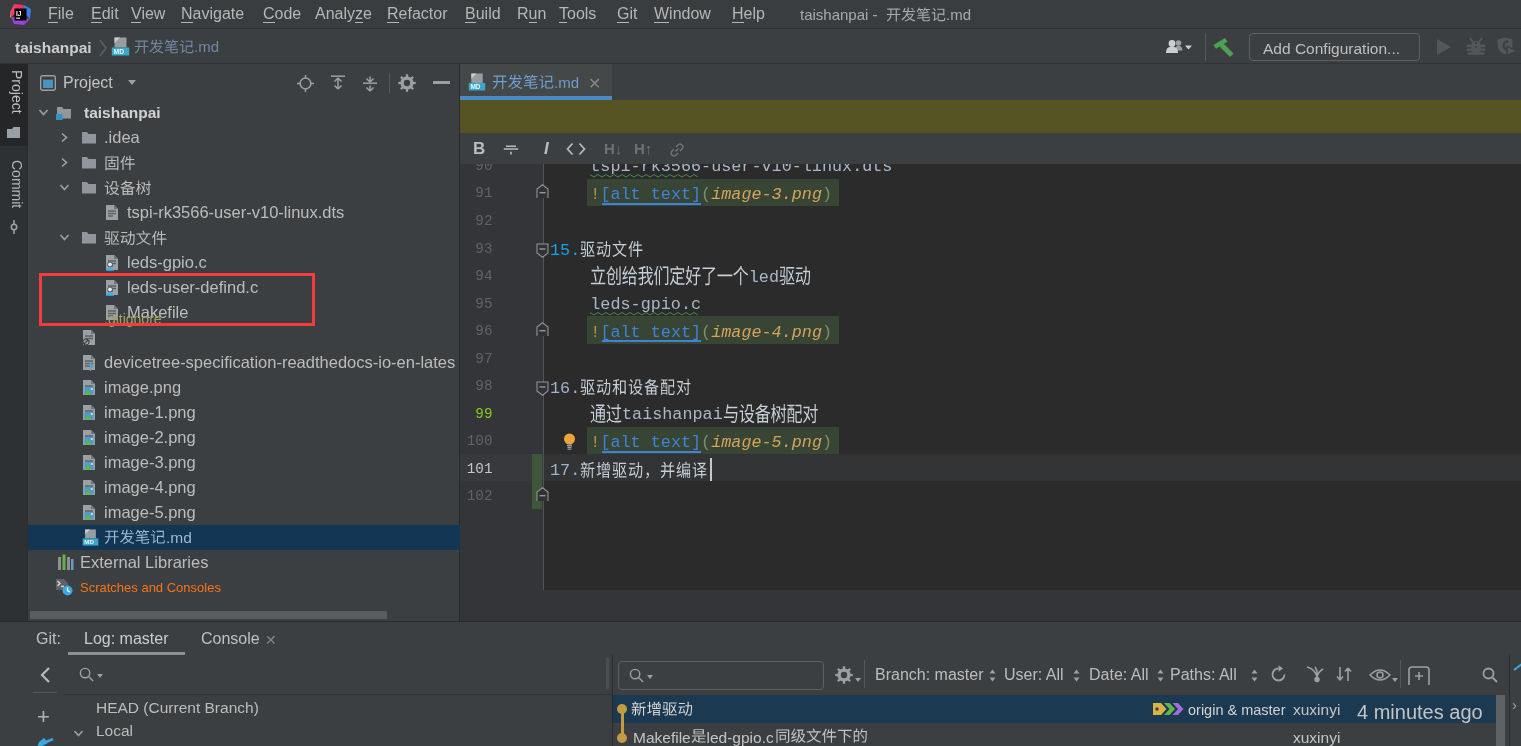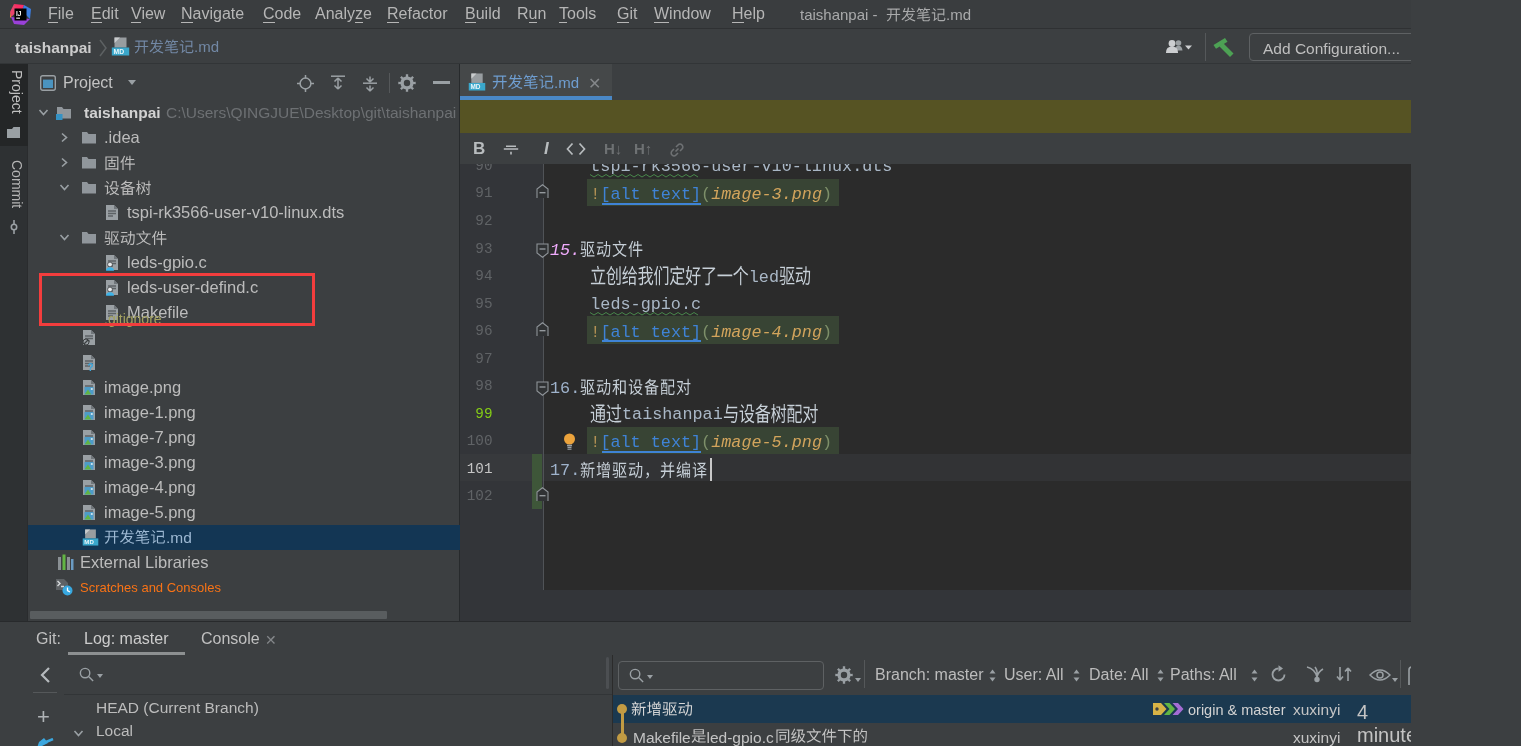--- a/index.html
+++ b/index.html
@@ -1,20 +1,20 @@
 <!DOCTYPE html>
 <html><head><meta charset="utf-8"><style>
 *{margin:0;padding:0;box-sizing:border-box}
 html,body{width:1521px;height:746px;overflow:hidden;background:#3c3f41}
 body{font-family:"Liberation Sans",sans-serif;-webkit-font-smoothing:antialiased}
 .a{position:absolute}
 .m{font-family:"Liberation Mono",monospace;font-size:16.8px;line-height:27px;white-space:pre}
 .gn{font-family:"Liberation Mono",monospace;font-size:14.3px;line-height:27px;text-align:right}
 svg{display:block}
-#root{position:absolute;left:0;top:0;width:1411px;height:746px;overflow:hidden}
+#root{position:absolute;left:0;top:0;width:1521px;height:746px;overflow:hidden}
 </style></head><body>
 <div id="root">
 <div class="a" style="left:0px;top:0px;width:1521px;height:29px;background:#3a3d3f;border-bottom:1px solid #2f3133"></div>
 <div class="a" style="left:10px;top:4px;width:20px;height:20px">
       <svg width="21" height="21" viewBox="0 0 21 21">
         <polygon points="4,0 14,1 12,7 5,4" fill="#fb2d64"></polygon>
         <polygon points="14,1 21,5 20,15 12,7" fill="#3b7ee2"></polygon>
         <polygon points="0,8 4,0 8,7 1,13" fill="#e9436b"></polygon>
         <polygon points="0,8 1,13 0,14" fill="#f59a33"></polygon>
         <polygon points="1,13 20,15 14,21 4,20" fill="#9a41d8"></polygon>
@@ -149,21 +149,20 @@
     </div>
 <div class="a" style="left:433px;top:81px;width:17px;height:2.5px;background:#9aa0a4"></div>
 <svg width="11" height="11" viewBox="0 0 11 11" style="position:absolute;left:38px;top:107px" stroke="#9aa0a4" stroke-width="1.6" fill="none">
       <path d="M1.5,3 L5.5,7.5 L9.5,3"></path>
     </svg>
 <svg width="16" height="15" viewBox="0 0 16 15" style="position:absolute;left:56px;top:105px">
       <path d="M1,2 L6,2 L7.5,4 L15,4 L15,13.5 L1,13.5 Z" fill="#90969b"></path>
       <rect x="0" y="9" width="6.5" height="6" fill="#3592c4"></rect>
     </svg>
 <div class="a" style="left:84px;top:103px;font-size:15.5px;color:#d2d2d2;font-weight:bold;white-space:pre;line-height:19px">taishanpai</div>
-<div class="a" style="left:166px;top:103px;font-size:15.5px;color:#6d7073;white-space:pre;line-height:19px">C:\Users\QINGJUE\Desktop\git\taishanpai</div>
 <svg width="11" height="11" viewBox="0 0 11 11" style="position:absolute;left:59px;top:132px" stroke="#9aa0a4" stroke-width="1.6" fill="none">
       <path d="M3,1.5 L7.5,5.5 L3,9.5"></path>
     </svg>
 <svg width="16" height="15" viewBox="0 0 16 15" style="position:absolute;left:81px;top:130px">
       <path d="M1,2 L6,2 L7.5,4 L15,4 L15,13.5 L1,13.5 Z" fill="#90969b"></path>
     </svg>
 <div class="a" style="left:104px;top:128px;font-size:16.5px;color:#bcbcbc;white-space:pre;line-height:19px">.idea</div>
 <svg width="11" height="11" viewBox="0 0 11 11" style="position:absolute;left:59px;top:157px" stroke="#9aa0a4" stroke-width="1.6" fill="none">
       <path d="M3,1.5 L7.5,5.5 L3,9.5"></path>
     </svg>
@@ -232,20 +231,21 @@
       <circle cx="4" cy="13" r="3" fill="#9aa0a4" stroke="#3c3f41" stroke-width="1"></circle>
       <path d="M2,15 L6,11" stroke="#3c3f41" stroke-width="1.2"></path>
     </svg>
 <div class="a" style="left:104px;top:310px;font-size:14px;color:#a3a15f;white-space:pre;line-height:19px">.gitignore</div>
 <svg width="14" height="17" viewBox="0 0 14 17" style="position:absolute;left:82px;top:354px">
       <path d="M1,1 L9,1 L13,5 L13,16 L1,16 Z" fill="#9aa0a4"></path>
       <path d="M9,1 L9,5 L13,5 Z" fill="#70767a"></path>
       <path d="M3,7 L11,7 M3,9.5 L11,9.5 M3,12 L8,12" stroke="#5d6265" stroke-width="1.3"></path>
       <text x="5.5" y="17" font-size="10" font-weight="bold" fill="#3ba7df" font-family="Liberation Sans">?</text>
     </svg>
+<div class="a" style="left:104px;top:353px;font-size:16.5px;color:#bcbcbc;white-space:pre;line-height:19px">devicetree-specification-readthedocs-io-en-lates</div>
 <svg width="14" height="17" viewBox="0 0 14 17" style="position:absolute;left:82px;top:379px">
       <path d="M1,1 L9,1 L13,5 L13,16 L1,16 Z" fill="#9aa0a4"></path>
       <path d="M9,1 L9,5 L13,5 Z" fill="#70767a"></path>
       <path d="M3,7 L11,7 M3,9.5 L11,9.5 M3,12 L8,12" stroke="#5d6265" stroke-width="1.3"></path>
       <rect x="2.5" y="8" width="9" height="7.5" fill="#4d9cc8"></rect>
       <path d="M2.5,15.5 L6,10.5 L9.2,15.5 Z" fill="#62b544"></path>
       <circle cx="9.8" cy="10" r="1.1" fill="#d6e9f2"></circle>
     </svg>
 <div class="a" style="left:104px;top:378px;font-size:16.5px;color:#bcbcbc;white-space:pre;line-height:19px">image.png</div>
 <svg width="14" height="17" viewBox="0 0 14 17" style="position:absolute;left:82px;top:404px">
@@ -258,21 +258,21 @@
     </svg>
 <div class="a" style="left:104px;top:403px;font-size:16.5px;color:#bcbcbc;white-space:pre;line-height:19px">image-1.png</div>
 <svg width="14" height="17" viewBox="0 0 14 17" style="position:absolute;left:82px;top:429px">
       <path d="M1,1 L9,1 L13,5 L13,16 L1,16 Z" fill="#9aa0a4"></path>
       <path d="M9,1 L9,5 L13,5 Z" fill="#70767a"></path>
       <path d="M3,7 L11,7 M3,9.5 L11,9.5 M3,12 L8,12" stroke="#5d6265" stroke-width="1.3"></path>
       <rect x="2.5" y="8" width="9" height="7.5" fill="#4d9cc8"></rect>
       <path d="M2.5,15.5 L6,10.5 L9.2,15.5 Z" fill="#62b544"></path>
       <circle cx="9.8" cy="10" r="1.1" fill="#d6e9f2"></circle>
     </svg>
-<div class="a" style="left:104px;top:428px;font-size:16.5px;color:#bcbcbc;white-space:pre;line-height:19px">image-7.png</div>
+<div class="a" style="left:104px;top:428px;font-size:16.5px;color:#bcbcbc;white-space:pre;line-height:19px">image-2.png</div>
 <svg width="14" height="17" viewBox="0 0 14 17" style="position:absolute;left:82px;top:454px">
       <path d="M1,1 L9,1 L13,5 L13,16 L1,16 Z" fill="#9aa0a4"></path>
       <path d="M9,1 L9,5 L13,5 Z" fill="#70767a"></path>
       <path d="M3,7 L11,7 M3,9.5 L11,9.5 M3,12 L8,12" stroke="#5d6265" stroke-width="1.3"></path>
       <rect x="2.5" y="8" width="9" height="7.5" fill="#4d9cc8"></rect>
       <path d="M2.5,15.5 L6,10.5 L9.2,15.5 Z" fill="#62b544"></path>
       <circle cx="9.8" cy="10" r="1.1" fill="#d6e9f2"></circle>
     </svg>
 <div class="a" style="left:104px;top:453px;font-size:16.5px;color:#bcbcbc;white-space:pre;line-height:19px">image-3.png</div>
 <svg width="14" height="17" viewBox="0 0 14 17" style="position:absolute;left:82px;top:479px">
@@ -420,21 +420,21 @@
         <svg width="110" height="4" viewBox="0 0 110 4">
           <polyline points="0,0.5 4,3 8,0.5 12,3 16,0.5 20,3 24,0.5 28,3 32,0.5 36,3 40,0.5 44,3 48,0.5 52,3 56,0.5 60,3 64,0.5 68,3 72,0.5 76,3 80,0.5 84,3 88,0.5 92,3 96,0.5 100,3 104,0.5 108,3" stroke="#4c9150" stroke-width="1" fill="none" opacity="0.9"></polyline>
         </svg>
       </div>
 <div class="a m" style="left:130.3px;top:16.9px;color:#b29154;">!</div>
 <div class="a m" style="left:140.4px;top:16.9px;color:#3f83d6;">[alt text]</div>
 <div class="a" style="left:141.9px;top:38.7px;width:98.72px;height:2px;background:#3f83d6"></div>
 <div class="a m" style="left:241.1px;top:16.9px;color:#7d8f69;">(</div>
 <div class="a m" style="left:251.2px;top:16.9px;color:#d2a45c;font-style:italic;">image-3.png</div>
 <div class="a m" style="left:361.9px;top:16.9px;color:#7d8f69;">)</div>
-<div class="a m" style="left:90px;top:73.0px;color:#f0abfc;font-style:italic;">15.</div>
+<div class="a m" style="left:90px;top:73.0px;color:#0ea5e9;">15.</div>
 <div class="a" style="left:120.2px;top:76.3px;width:64.0px;height:18.7px">
         <svg width="64.0" height="18.7" viewBox="0 0 64.0 18.7">
           <path transform="translate(0 15.7)" d="M0.5 -2.7 0.7 -1.5C1.8 -1.9 3.2 -2.3 4.5 -2.8L4.4 -3.8C3 -3.4 1.5 -2.9 0.5 -2.7ZM14.2 -13.9H6.9V0.7H14.5V-0.5H8V-12.7H14.2ZM1.6 -11.7C1.5 -9.8 1.3 -7.1 1.1 -5.5H5.2C5 -1.9 4.7 -0.4 4.4 -0C4.3 0.1 4.1 0.2 3.9 0.2C3.6 0.2 2.9 0.2 2.2 0.1C2.3 0.4 2.5 0.9 2.5 1.2C3.2 1.2 3.9 1.3 4.3 1.2C4.7 1.2 5 1.1 5.3 0.7C5.7 0.1 6 -1.5 6.2 -6.1C6.2 -6.2 6.2 -6.6 6.2 -6.6L5.2 -6.6H5C5.3 -8.5 5.5 -11.8 5.6 -14.2L4.6 -14.2H1V-13H4.6C4.4 -10.8 4.2 -8.3 4 -6.6H2.2C2.3 -8.1 2.5 -10.1 2.5 -11.6ZM12.6 -11.6C12.3 -10.4 11.8 -9.1 11.4 -7.9C10.7 -9.1 10 -10.2 9.3 -11.2L8.5 -10.6C9.3 -9.4 10.1 -8 10.9 -6.7C10.1 -5 9.3 -3.4 8.3 -2.2C8.6 -2 9 -1.6 9.2 -1.4C10 -2.5 10.8 -3.9 11.5 -5.5C12.2 -4.1 12.9 -2.8 13.3 -1.8L14.2 -2.5C13.7 -3.7 13 -5.2 12.1 -6.8C12.7 -8.2 13.2 -9.8 13.6 -11.4Z M17.3 -13.5V-12.3H23.2V-13.5ZM25.9 -14.6C25.9 -13.4 25.9 -12.1 25.8 -10.8H23.7V-9.6H25.8C25.6 -5.5 25 -1.8 22.9 0.4C23.2 0.6 23.6 1.1 23.8 1.4C26 -1.1 26.7 -5.1 26.9 -9.6H29.2C29 -3.2 28.8 -0.9 28.4 -0.3C28.2 -0.1 28.1 -0.1 27.8 -0.1C27.5 -0.1 26.7 -0.1 25.8 -0.2C26 0.2 26.2 0.8 26.2 1.1C27 1.2 27.8 1.2 28.3 1.2C28.8 1.1 29.1 0.9 29.4 0.5C29.9 -0.3 30.1 -2.8 30.3 -10.2C30.3 -10.4 30.3 -10.8 30.3 -10.8H27C27 -12.1 27 -13.4 27 -14.6ZM17.3 -0.8 17.4 -0.8V-0.8C17.7 -1 18.3 -1.2 22.5 -2.3L22.7 -1.1L23.7 -1.5C23.5 -2.8 22.8 -4.9 22.2 -6.5L21.3 -6.2C21.6 -5.4 21.9 -4.4 22.1 -3.5L18.5 -2.6C19.1 -4.2 19.7 -6.2 20.1 -8H23.5V-9.3H16.8V-8H18.9C18.5 -5.9 17.9 -3.8 17.7 -3.3C17.4 -2.6 17.2 -2.1 17 -2C17.1 -1.7 17.3 -1.1 17.3 -0.8Z M38.4 -14.6C38.9 -13.8 39.3 -12.6 39.5 -11.9L40.8 -12.3C40.6 -13.1 40 -14.2 39.6 -15.1ZM32.8 -11.8V-10.5H35.1C36 -7.8 37.2 -5.5 38.8 -3.6C37.1 -1.9 35.1 -0.7 32.5 0.1C32.8 0.4 33.1 1.1 33.3 1.4C35.8 0.4 37.9 -0.9 39.6 -2.6C41.3 -0.8 43.4 0.5 45.8 1.3C46 0.9 46.4 0.4 46.6 0.1C44.2 -0.6 42.2 -1.9 40.5 -3.6C42 -5.4 43.2 -7.7 44 -10.5H46.4V-11.8ZM39.6 -4.5C38.2 -6.2 37.1 -8.2 36.3 -10.5H42.8C42 -8.1 41 -6.1 39.6 -4.5Z M52.8 -6.1V-4.8H57.1V1.4H58.3V-4.8H62.4V-6.1H58.3V-10H61.8V-11.3H58.3V-14.7H57.1V-11.3H55.1C55.3 -12.1 55.5 -13 55.6 -13.8L54.5 -14.1C54.2 -11.7 53.6 -9.4 52.7 -8C52.9 -7.8 53.4 -7.5 53.6 -7.3C54.1 -8 54.4 -9 54.7 -10H57.1V-6.1ZM52.1 -14.9C51.2 -12.2 49.9 -9.5 48.5 -7.8C48.7 -7.5 49 -6.8 49.1 -6.5C49.6 -7.1 50.1 -7.8 50.5 -8.5V1.4H51.6V-10.6C52.2 -11.9 52.7 -13.2 53.1 -14.5Z" fill="#c7d0d8"></path>
         </svg>
       </div>
 <div class="a" style="left:130.3px;top:101.3px;width:158.5px;height:22.1px">
         <svg width="158.5" height="22.1" viewBox="0 0 158.5 22.1">
           <path transform="translate(0 18.5)" d="M1.6 -13.7V-12.1H14.7V-13.7ZM3.8 -10.6C4.4 -7.8 5.1 -4.1 5.4 -1.7L6.6 -2.1C6.4 -4.5 5.7 -8.1 5 -11ZM6.9 -17.3C7.2 -16.3 7.6 -14.8 7.7 -13.9L9 -14.4C8.8 -15.3 8.4 -16.7 8.1 -17.8ZM11.2 -11C10.6 -7.9 9.6 -3.5 8.7 -0.8H0.9V0.8H15.3V-0.8H10.1C10.9 -3.5 11.9 -7.5 12.5 -10.6Z M29.4 -17.3V-0.4C29.4 -0 29.3 0.1 29 0.1C28.7 0.1 27.6 0.1 26.5 0.1C26.7 0.5 26.9 1.2 26.9 1.6C28.4 1.6 29.3 1.6 29.9 1.3C30.4 1.1 30.6 0.6 30.6 -0.4V-17.3ZM26.2 -15.2V-3.5H27.4V-15.2ZM18.1 -10V-0.9C18.1 0.9 18.6 1.4 20.2 1.4C20.5 1.4 22.8 1.4 23.2 1.4C24.6 1.4 25 0.5 25.2 -2.4C24.8 -2.5 24.4 -2.7 24.1 -3C24 -0.5 23.9 0 23.1 0C22.6 0 20.7 0 20.3 0C19.5 0 19.3 -0.1 19.3 -0.9V-8.5H22.8C22.7 -6 22.6 -5 22.4 -4.7C22.3 -4.5 22.1 -4.5 21.9 -4.5C21.7 -4.5 21.1 -4.5 20.5 -4.6C20.7 -4.2 20.8 -3.6 20.8 -3.2C21.5 -3.2 22.1 -3.2 22.4 -3.2C22.8 -3.3 23.1 -3.4 23.3 -3.7C23.7 -4.3 23.9 -5.7 24 -9.3C24 -9.5 24 -10 24 -10ZM20.9 -17.6C20.1 -14.9 18.3 -12 16.3 -10.1C16.6 -9.8 17 -9.3 17.2 -9C18.8 -10.6 20.2 -12.7 21.2 -15C22.5 -13.2 23.9 -11 24.6 -9.6L25.5 -10.6C24.7 -12.1 23.1 -14.5 21.7 -16.3L22 -17.2Z M32.4 -1.1 32.6 0.4C34.1 -0.1 36.1 -0.7 38 -1.3L37.9 -2.7C35.8 -2.1 33.8 -1.5 32.4 -1.1ZM32.7 -8.9C32.9 -9 33.3 -9.2 35.3 -9.5C34.6 -8.2 33.9 -7.1 33.6 -6.7C33.1 -5.9 32.7 -5.4 32.4 -5.3C32.5 -4.9 32.7 -4.2 32.8 -3.8C33.1 -4.1 33.7 -4.3 37.8 -5.4C37.8 -5.7 37.8 -6.3 37.8 -6.7L34.5 -5.9C35.8 -7.8 37 -10.1 38.1 -12.5L37 -13.3C36.7 -12.5 36.3 -11.7 36 -10.9L33.9 -10.7C34.9 -12.5 35.8 -14.7 36.5 -16.9L35.3 -17.6C34.7 -15.1 33.5 -12.4 33.2 -11.7C32.8 -11 32.6 -10.5 32.3 -10.4C32.4 -10 32.6 -9.2 32.7 -8.9ZM41.9 -17.6C41.2 -14.6 39.6 -11.7 37.5 -9.9C37.8 -9.6 38.2 -9.1 38.4 -8.8C38.9 -9.2 39.3 -9.7 39.8 -10.2V-9.3H44.9V-10.5C45.3 -10 45.8 -9.4 46.3 -9C46.5 -9.4 46.9 -10 47.2 -10.3C45.5 -11.5 43.8 -14 42.9 -16.6L43.1 -17.2ZM44.7 -10.8H40.1C41 -12 41.8 -13.4 42.4 -15C43 -13.4 43.8 -11.9 44.7 -10.8ZM39 -6.9V1.7H40.1V0.6H44.3V1.7H45.6V-6.9ZM40.1 -0.8V-5.5H44.3V-0.8Z M58.9 -16.3C59.9 -15.2 61 -13.7 61.5 -12.6L62.5 -13.6C61.9 -14.6 60.8 -16 59.9 -17.1ZM61 -9C60.5 -7.6 59.7 -6.3 58.9 -5.1C58.6 -6.5 58.4 -8.1 58.2 -9.9H62.8V-11.4H58.1C57.9 -13.3 57.9 -15.4 57.9 -17.5H56.6C56.6 -15.4 56.7 -13.4 56.8 -11.4H53.1V-15.1C54.1 -15.4 55.1 -15.7 55.8 -16.1L55 -17.4C53.4 -16.6 50.8 -15.9 48.6 -15.5C48.7 -15.1 48.9 -14.5 48.9 -14.2C49.9 -14.3 50.9 -14.5 51.9 -14.8V-11.4H48.5V-9.9H51.9V-6.2L48.2 -5.3L48.6 -3.7L51.9 -4.7V-0.4C51.9 0 51.8 0.1 51.5 0.1C51.3 0.1 50.3 0.1 49.3 0.1C49.4 0.5 49.7 1.3 49.7 1.7C51 1.7 51.9 1.7 52.4 1.4C53 1.2 53.1 0.7 53.1 -0.4V-5L56.1 -5.9L56 -7.4L53.1 -6.6V-9.9H56.9C57.2 -7.6 57.5 -5.5 57.9 -3.8C56.7 -2.4 55.4 -1.2 54 -0.4C54.3 -0 54.7 0.5 54.8 0.9C56.1 0.1 57.2 -1 58.3 -2.2C59 0.3 60 1.7 61.3 1.7C62.5 1.7 62.9 0.7 63.2 -2.8C62.8 -2.9 62.4 -3.3 62.1 -3.6C62 -0.9 61.8 0.1 61.4 0.1C60.6 0.1 59.8 -1.2 59.3 -3.4C60.4 -4.9 61.3 -6.6 62.1 -8.4Z M69.6 -17C70.3 -15.7 71.1 -13.9 71.4 -12.8L72.4 -13.6C72.1 -14.7 71.2 -16.4 70.5 -17.6ZM68.9 -13.4V1.7H70V-13.4ZM72.7 -16.9V-15.4H77.1V-0.3C77.1 0 77 0.1 76.8 0.1C76.5 0.2 75.6 0.2 74.7 0.1C74.8 0.5 75 1.2 75 1.6C76.3 1.6 77.2 1.6 77.6 1.4C78.1 1.1 78.3 0.6 78.3 -0.3V-16.9ZM67 -17.5C66.4 -14.3 65.3 -11.1 64 -8.9C64.2 -8.5 64.5 -7.7 64.6 -7.3C65 -8 65.4 -8.8 65.8 -9.6V1.7H66.9V-12.6C67.4 -14 67.8 -15.6 68.2 -17.1Z M82.9 -7.9C82.5 -4.1 81.6 -1.1 79.8 0.7C80.1 0.9 80.6 1.4 80.8 1.7C81.9 0.5 82.7 -1.1 83.2 -3C84.7 0.6 87.2 1.3 90.5 1.3H94.3C94.4 0.9 94.6 0.1 94.8 -0.3C94 -0.2 91.2 -0.2 90.6 -0.2C89.6 -0.2 88.8 -0.3 87.9 -0.5V-4.7H92.8V-6.2H87.9V-9.6H92.1V-11.2H82.7V-9.6H86.7V-0.9C85.4 -1.6 84.3 -2.8 83.7 -5C83.9 -5.9 84 -6.8 84.1 -7.8ZM86.1 -17.3C86.4 -16.7 86.7 -15.9 86.9 -15.3H80.6V-10.7H81.8V-13.8H92.8V-10.7H94.1V-15.3H88.3C88.1 -16 87.7 -17 87.3 -17.8Z M96.1 -6.1C97 -5.4 97.9 -4.5 98.8 -3.6C97.9 -1.7 96.8 -0.4 95.5 0.4C95.8 0.7 96.1 1.3 96.3 1.7C97.6 0.7 98.8 -0.7 99.7 -2.5C100.4 -1.7 101 -0.9 101.3 -0.2L102.2 -1.5C101.7 -2.3 101.1 -3.1 100.3 -4C101.2 -6.3 101.7 -9.3 102 -13.1L101.2 -13.4L101 -13.3H98.7C98.9 -14.8 99.1 -16.2 99.2 -17.5L98 -17.6C97.9 -16.3 97.7 -14.8 97.5 -13.3H95.8V-11.9H97.3C96.9 -9.7 96.5 -7.6 96.1 -6.1ZM100.7 -11.9C100.5 -9.2 100 -6.9 99.3 -5C98.7 -5.6 98.1 -6.2 97.5 -6.7C97.8 -8.2 98.1 -10 98.4 -11.9ZM105.8 -11.2V-8.7H102V-7.2H105.8V-0.2C105.8 0.1 105.7 0.2 105.4 0.2C105.2 0.2 104.3 0.2 103.3 0.2C103.5 0.6 103.7 1.3 103.8 1.7C105.1 1.7 105.8 1.7 106.3 1.4C106.9 1.2 107 0.7 107 -0.2V-7.2H110.6V-8.7H107V-10.8C108.2 -12.1 109.3 -13.8 110.1 -15.4L109.3 -16.2L109 -16.1H102.8V-14.6H108.2C107.5 -13.4 106.6 -12 105.8 -11.2Z M112.5 -16V-14.4H123C121.8 -13 120 -11.3 118.5 -10.3V-0.4C118.5 -0 118.4 0.1 118 0.1C117.6 0.1 116.4 0.1 115 0.1C115.2 0.5 115.5 1.2 115.5 1.7C117.2 1.7 118.2 1.7 118.9 1.4C119.5 1.2 119.7 0.7 119.7 -0.4V-9.5C121.8 -10.9 124 -13.1 125.4 -15.2L124.4 -16.1L124.2 -16Z M127.5 -9.1V-7.3H142.3V-9.1Z M150.1 -11.5V1.7H151.3V-11.5ZM150.8 -17.7C149.2 -14.2 146.3 -11.1 143.2 -9.4C143.6 -9 143.9 -8.4 144.1 -7.9C146.6 -9.5 149 -11.9 150.8 -14.8C152.9 -11.6 155 -9.5 157.4 -7.9C157.6 -8.4 158 -9 158.3 -9.3C155.8 -10.9 153.5 -12.9 151.5 -16.1L151.9 -17Z" fill="#c7d0d8"></path>
         </svg>
       </div>

